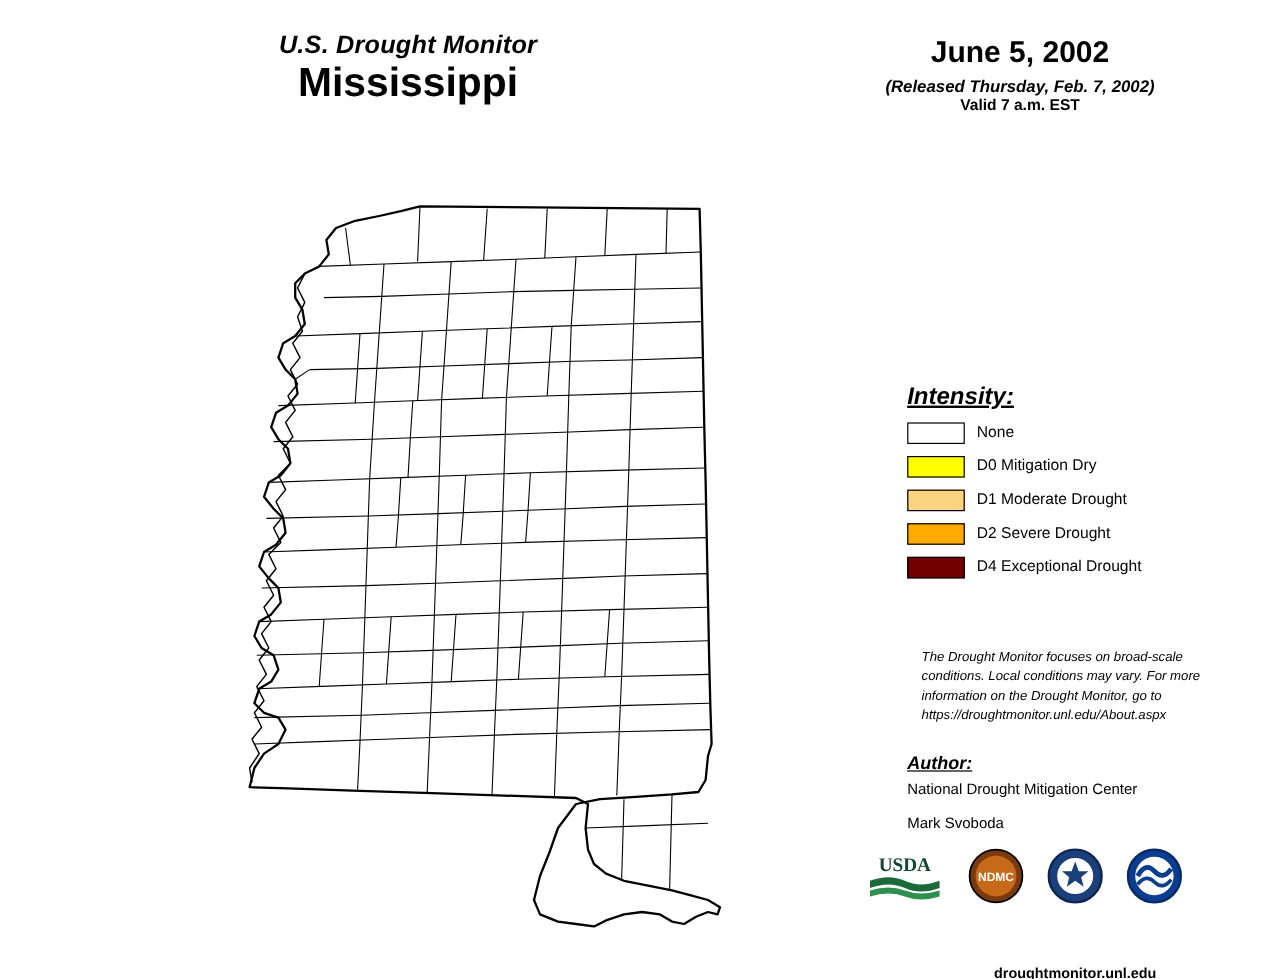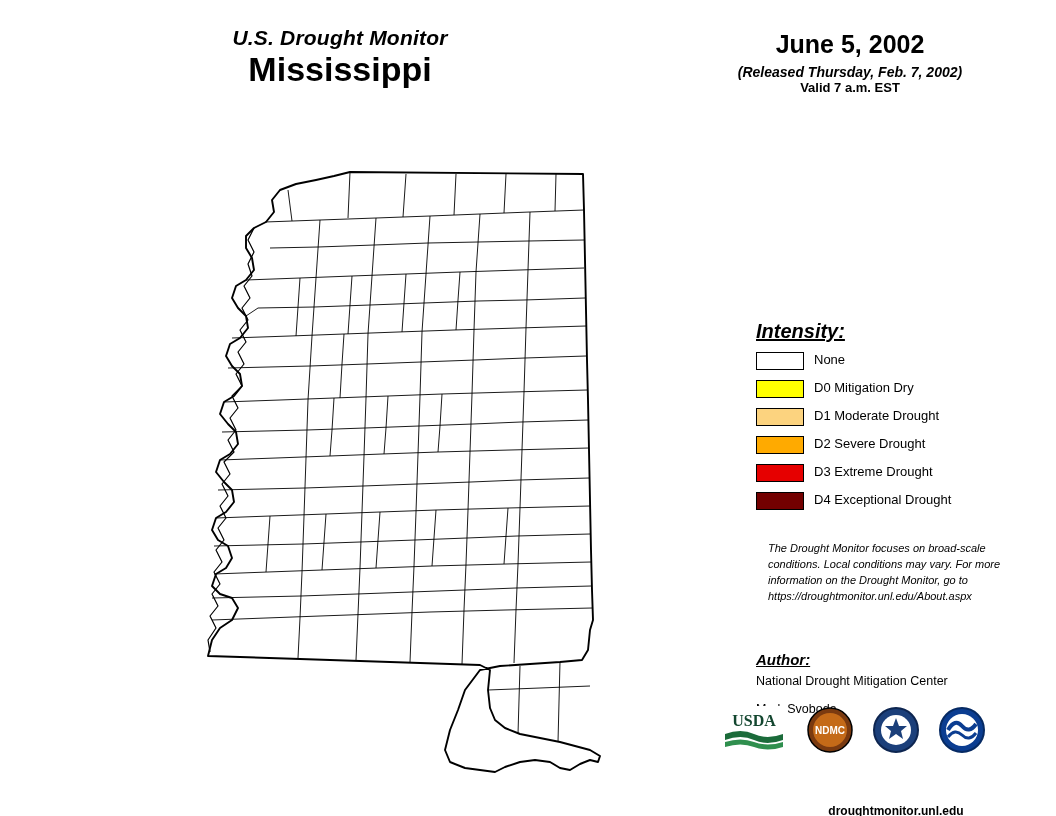--- a/index.html
+++ b/index.html
@@ -112,21 +112,20 @@
     line-height: 1.45;
     color: #000;
     margin-left: 12px;
   }
 
   #author-block {
     position: absolute;
     left: 756px;
     top: 628px;
     width: 280px;
-    margin-top: 23px;
   }
   #author-title {
     font-size: 15px;
     font-style: italic;
     font-weight: bold;
     text-decoration: underline;
   }
   .author-line {
     font-size: 12.5px;
     margin-top: 6px;
@@ -289,24 +288,20 @@
   <div class="legend-row">
     <div class="legend-swatch" style="background:#fcd37f"></div>
     <div class="legend-label">D1 Moderate Drought</div>
   </div>
 
   <div class="legend-row">
     <div class="legend-swatch" style="background:#ffaa00"></div>
     <div class="legend-label">D2 Severe Drought</div>
   </div>
 
-  <div class="legend-row">
-    <div class="legend-swatch" style="background:#e60000"></div>
-    <div class="legend-label">D3 Extreme Drought</div>
-  </div>
 
   <div class="legend-row">
     <div class="legend-swatch" style="background:#730000"></div>
     <div class="legend-label">D4 Exceptional Drought</div>
   </div>
 </div>
 
 <div id="disclaimer">The Drought Monitor focuses on broad-scale conditions. Local conditions may vary. For more information on the Drought Monitor, go to https://droughtmonitor.unl.edu/About.aspx</div>
 
 <div id="author-block">

